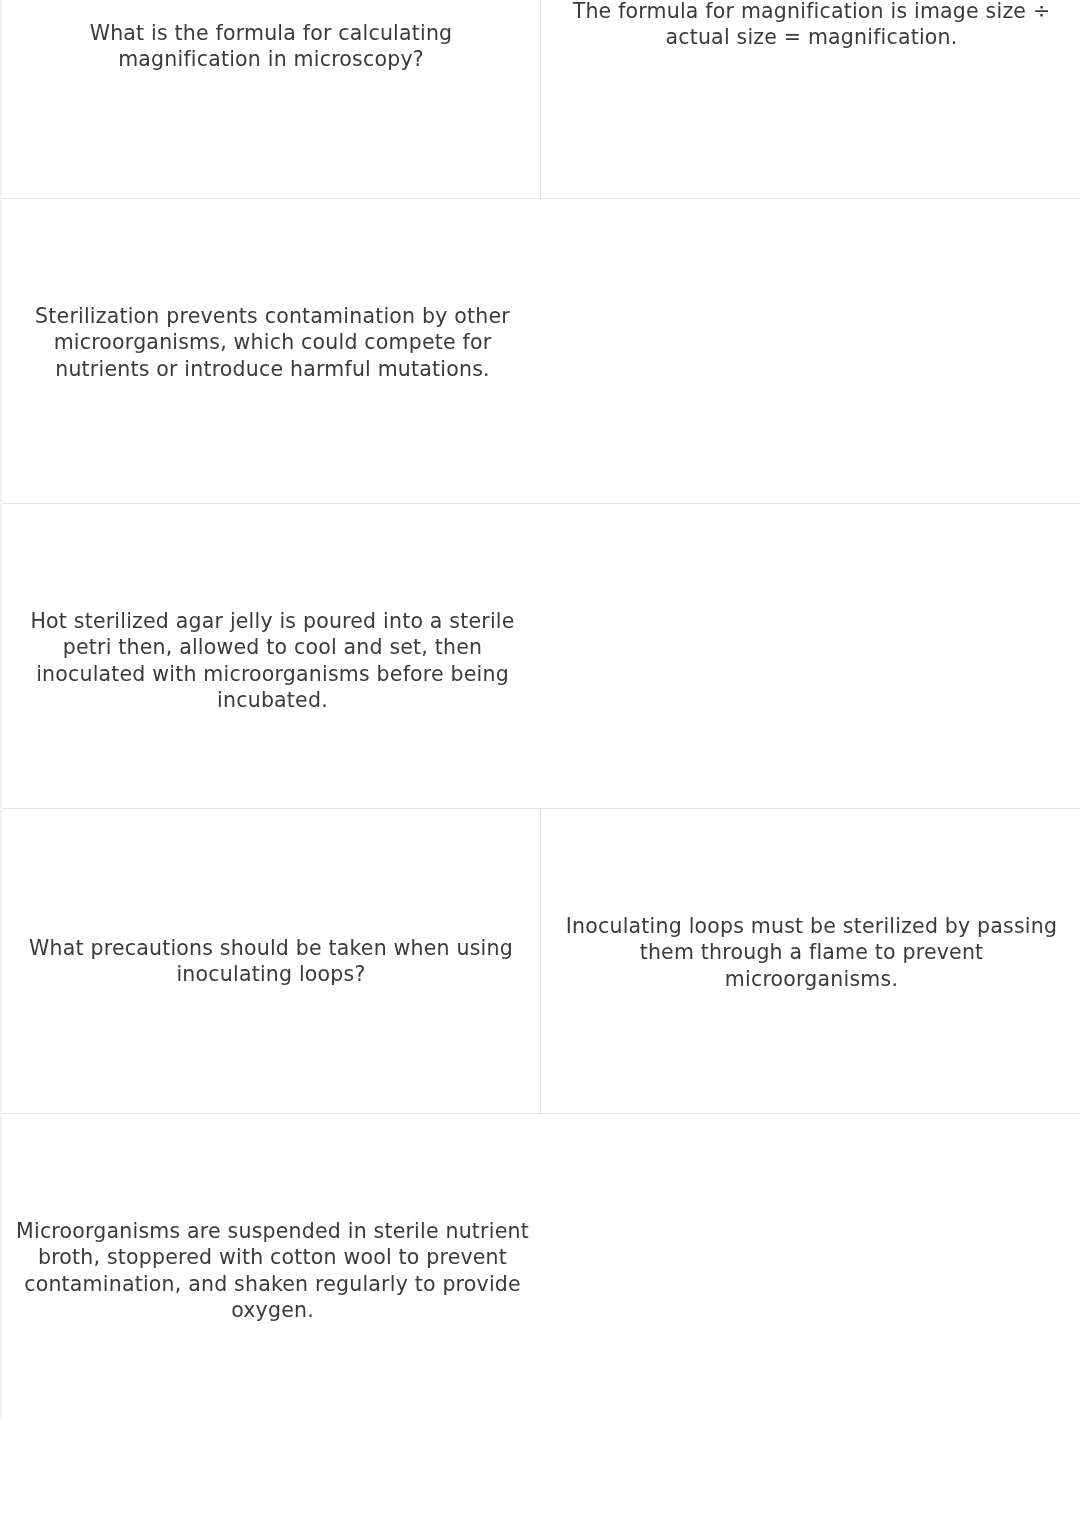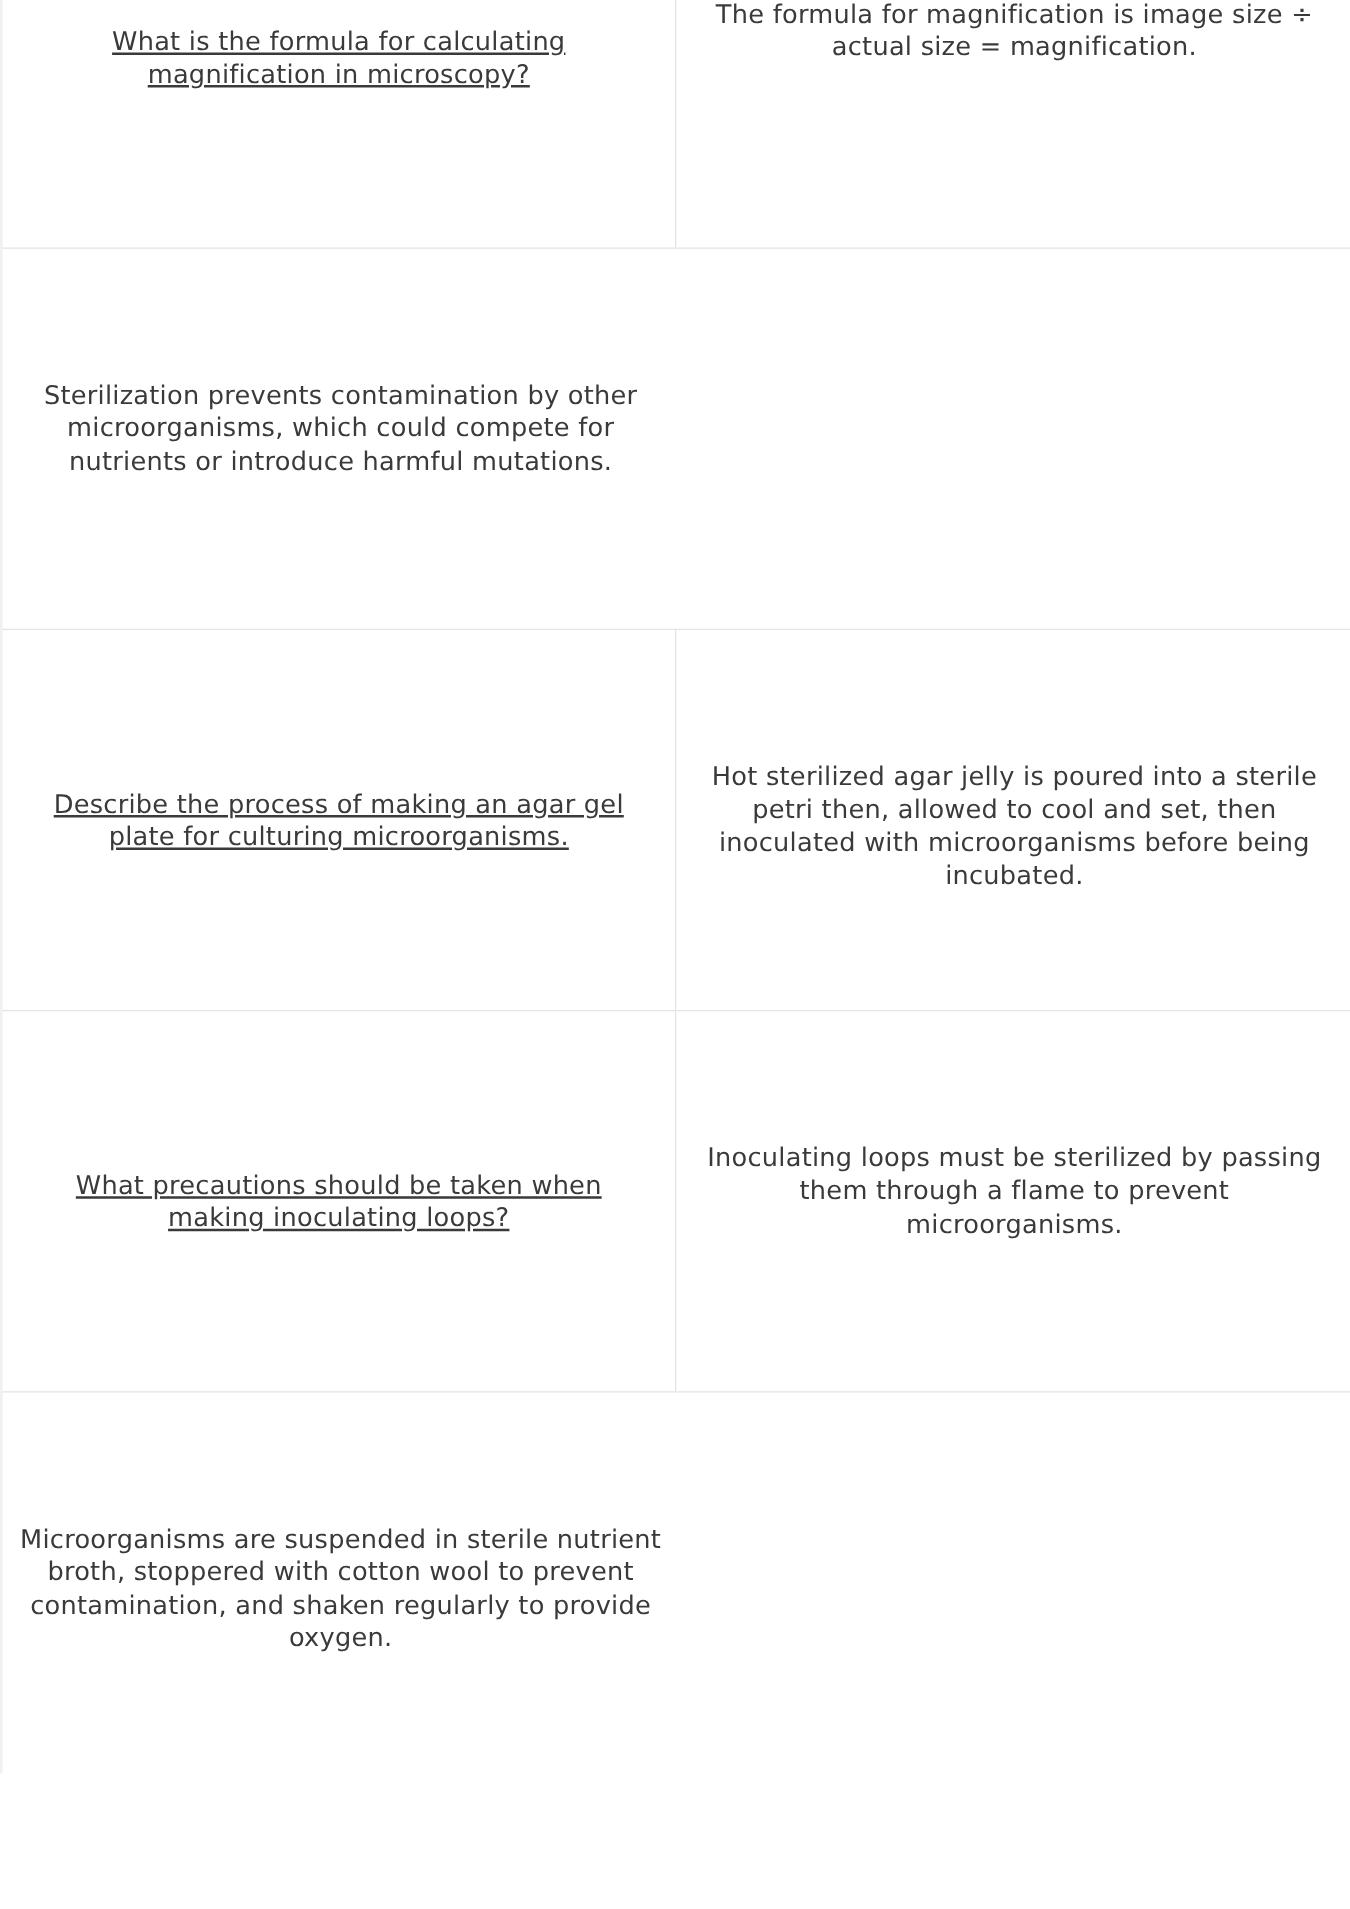--- a/index.html
+++ b/index.html
@@ -64,21 +64,20 @@
     text-align: center;
     font-size: 20.5px;
     line-height: 1.29;
     color: #3a3a3a;
     letter-spacing: 0.01em;
     white-space: pre-line;
   }
 
   .cell-question .card-text {
     padding: 0 4px;
-    text-decoration: underline;
   }
 </style>
 </head>
 <body>
 
 <div class="sheet">
 
   <div class="card-row">
     <div class="cell cell-question">
       <div class="card-text">What is the formula for calculating magnification in microscopy?</div>
@@ -92,33 +91,30 @@
 
   <div class="card-row">
     <div class="cell cell-answer">
       <div class="answer-inner">
         <div class="card-text">Sterilization prevents contamination by other microorganisms, which could compete for nutrients or introduce harmful mutations.</div>
       </div>
     </div>
   </div>
 
   <div class="card-row">
-    <div class="cell cell-question">
-      <div class="card-text">Describe the process of making an agar gel plate for culturing microorganisms.</div>
-    </div>
     <div class="cell cell-answer">
       <div class="answer-inner">
         <div class="card-text">Hot sterilized agar jelly is poured into a sterile petri then, allowed to cool and set, then inoculated with microorganisms before being incubated.</div>
       </div>
     </div>
   </div>
 
   <div class="card-row">
     <div class="cell cell-question">
-      <div class="card-text">What precautions should be taken when making inoculating loops?</div>
+      <div class="card-text">What precautions should be taken when using inoculating loops?</div>
     </div>
     <div class="cell cell-answer">
       <div class="answer-inner">
         <div class="card-text">Inoculating loops must be sterilized by passing them through a flame to prevent microorganisms.</div>
       </div>
     </div>
   </div>
 
   <div class="card-row">
     <div class="cell cell-answer">

